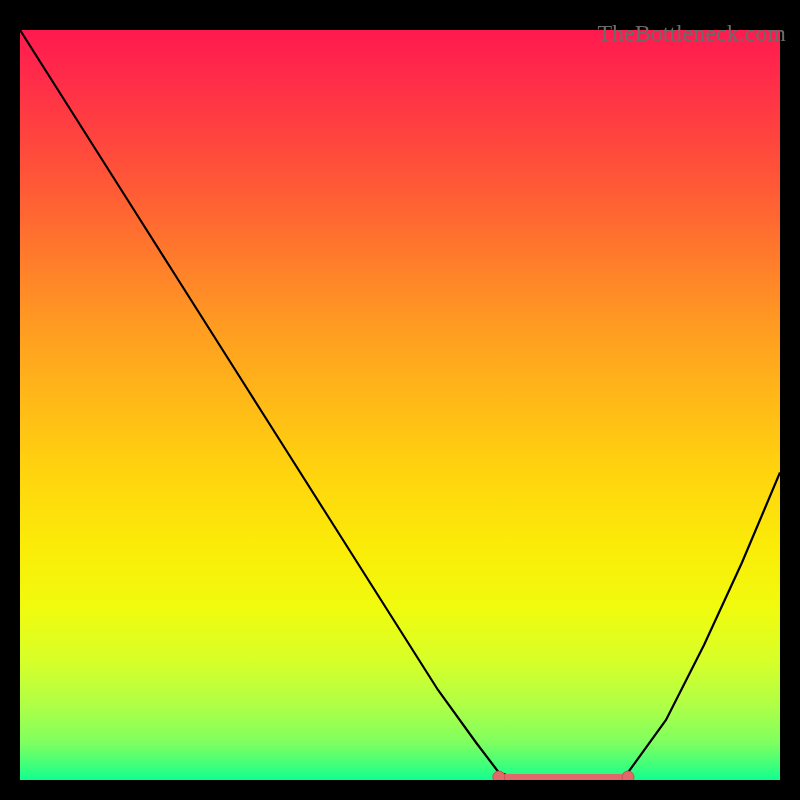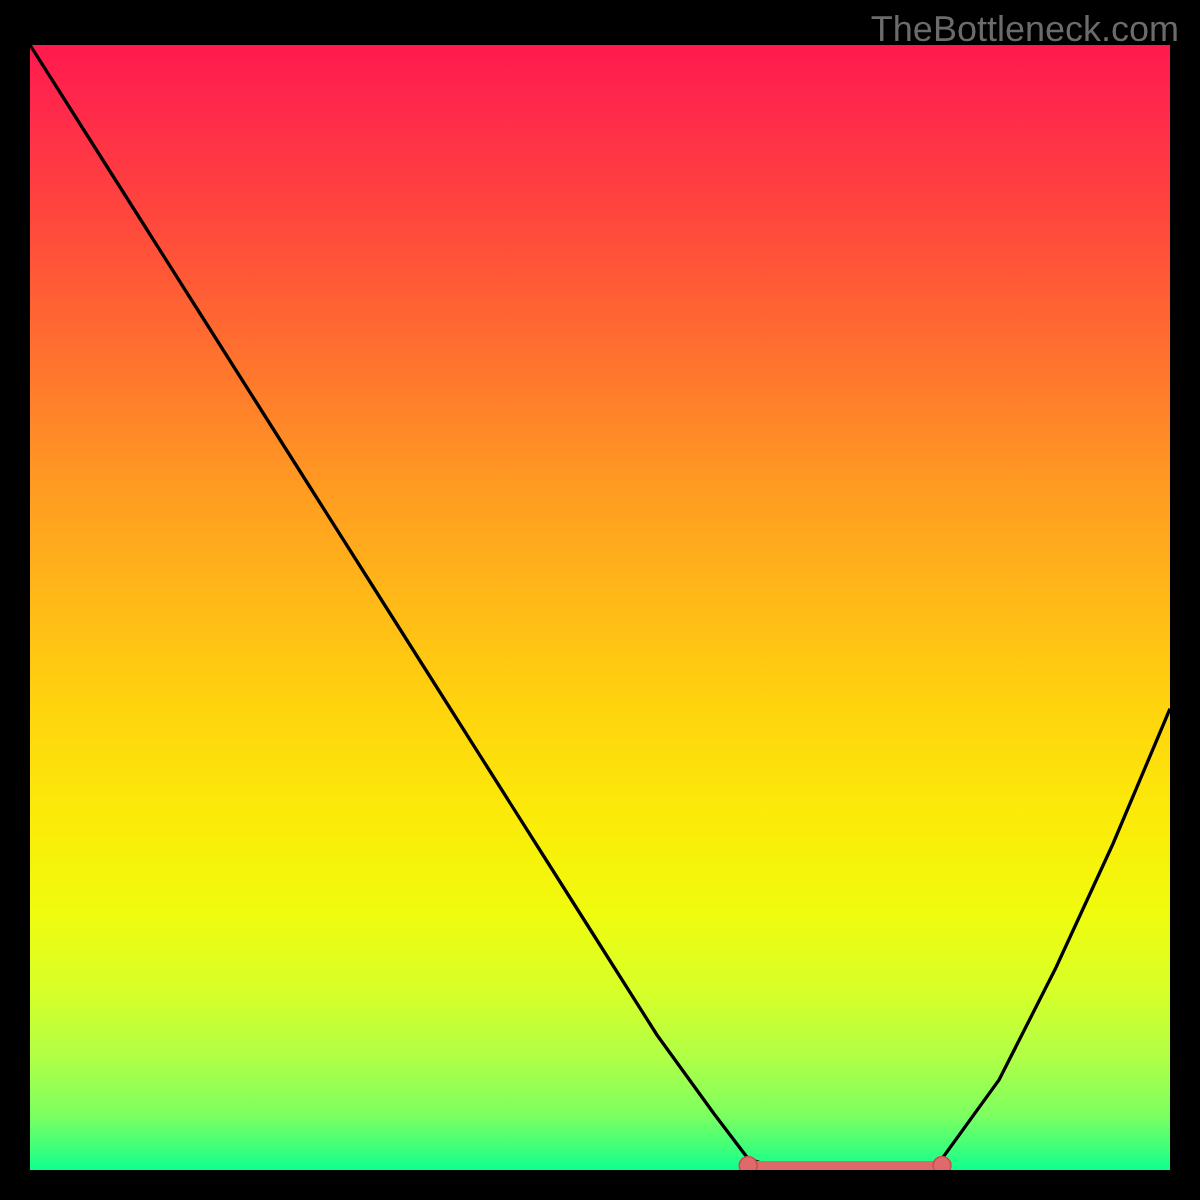--- a/index.html
+++ b/index.html
@@ -1,18 +1,18 @@
 <!DOCTYPE html>
 <html><head>
 <meta charset="utf-8">
 <style>
   * { margin: 0; padding: 0; box-sizing: border-box; }
   body { width: 800px; height: 800px; overflow: hidden; font-family: Arial, sans-serif; }
   .container { width: 800px; height: 800px; position: relative; background: #000; }
-  .watermark { position: absolute; top: 6px; right: 14px; color: #6b6b6b; font-size: 24px; font-weight: 400; z-index: 10; }
+  .watermark { position: absolute; top: 20px; right: 14px; color: #6b6b6b; font-size: 24px; font-weight: 400; z-index: 10; font-family: Liberation Serif, serif; }
   .plot-area { position: absolute; left: 20px; top: 30px; width: 760px; height: 750px; }
   .gradient-bg { position: absolute; left: 0; top: 0; width: 760px; height: 750px;
     background: linear-gradient(to bottom,
       #ff1a4e 0%,
       #ff2b4a 6%,
       #ff4040 13%,
       #ff5a36 21%,
       #ff7a2c 30%,
       #ff9a22 39%,
       #ffb818 49%,

